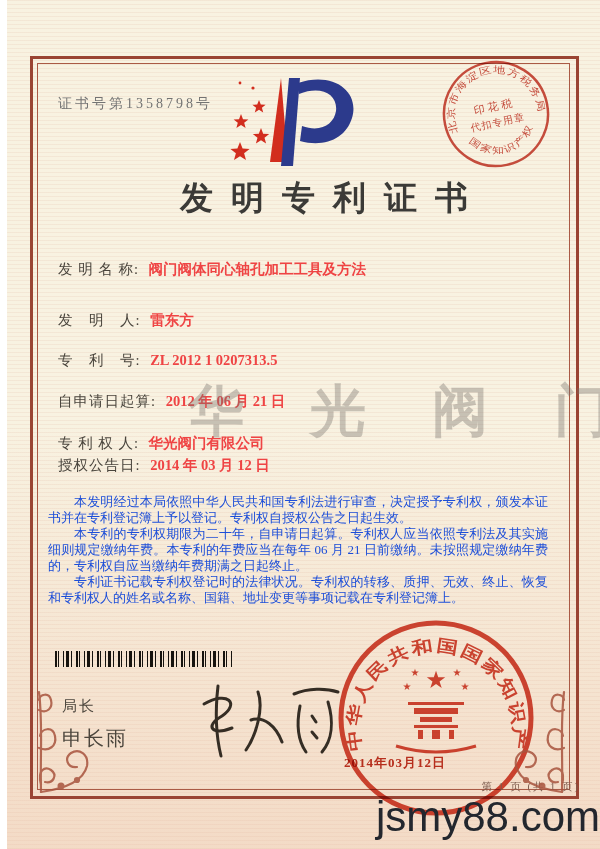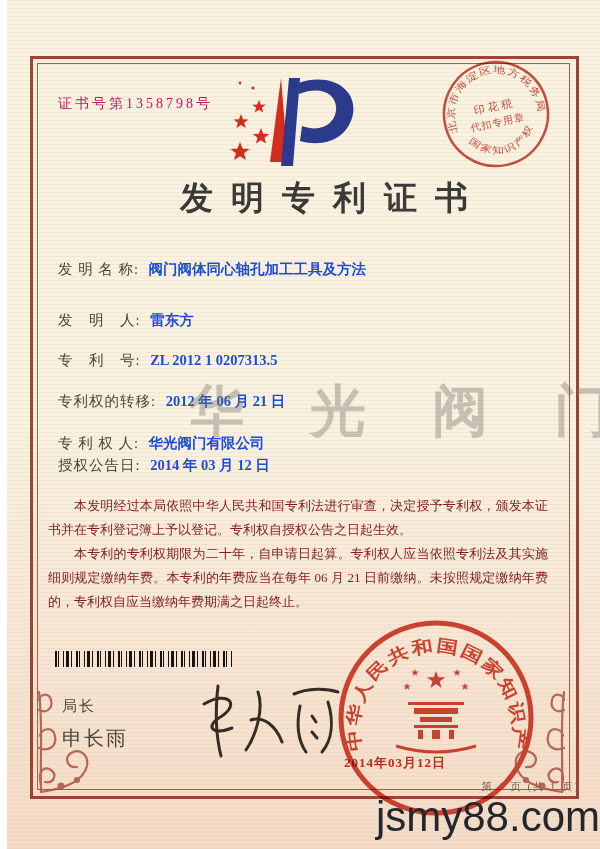--- a/index.html
+++ b/index.html
@@ -21,38 +21,38 @@
   .frame-outer{
     position:absolute;left:30px;top:56px;width:543px;height:737px;
     border:3px solid #9a4433;
   }
   .frame-inner{
     position:absolute;left:37px;top:63px;width:531px;height:725px;
     border:1px solid #aa5a45;
   }
   .cert-number{
     position:absolute;left:58px;top:95px;
-    font-size:14px;letter-spacing:3px;color:#be185d;
+    font-size:14px;letter-spacing:3px;color:#737373;
   }
   .logo{position:absolute;left:226px;top:76px;width:150px;height:92px;}
   .title{
     position:absolute;left:0;right:0;top:176px;text-align:center;
     font-size:33px;font-weight:bold;letter-spacing:18px;color:#3b3a37;
     text-indent:18px;
     margin-left:48px;
   }
   .field-row{
     position:absolute;left:58px;width:490px;
     font-size:14.5px;color:#49443c;white-space:nowrap;
   }
   .field-label{letter-spacing:1px;}
-  .field-value{font-weight:600;color:#1d4ed8;margin-left:6px;}
+  .field-value{font-weight:600;color:#ef4444;margin-left:6px;}
   .paragraphs{
     position:absolute;left:48px;top:494px;width:500px;
-    font-size:13px;line-height:24px;color:#7f1d1d;
+    font-size:13px;line-height:16px;color:#1d4ed8;
     text-align:justify;
   }
   .paragraphs p{margin:0;text-indent:2em;}
   .barcode{
     position:absolute;left:55px;top:651px;width:178px;height:16px;
     background:repeating-linear-gradient(90deg,
       #17140f 0 2px, transparent 2px 3px,
       #17140f 3px 4px, transparent 4px 8px,
       #17140f 8px 9px, transparent 9px 11px,
       #17140f 11px 14px, transparent 14px 16px,
@@ -129,36 +129,37 @@
     </div>
     <div class="field-row" style="top:311px">
       <span class="field-label">发　明　人:</span>
       <span class="field-value">雷东方</span>
     </div>
     <div class="field-row" style="top:351px">
       <span class="field-label">专　利　号:</span>
       <span class="field-value">ZL 2012 1 0207313.5</span>
     </div>
     <div class="field-row" style="top:392px">
-      <span class="field-label">专利权的转移:</span>
+      <span class="field-label">自申请日起算:</span>
       <span class="field-value">2012 年 06 月 21 日</span>
     </div>
     <div class="field-row" style="top:434px">
       <span class="field-label">专 利 权 人:</span>
       <span class="field-value">华光阀门有限公司</span>
     </div>
     <div class="field-row" style="top:456px">
       <span class="field-label">授权公告日:</span>
       <span class="field-value">2014 年 03 月 12 日</span>
     </div>
   </div>
 
   <div class="paragraphs">
     <p>本发明经过本局依照中华人民共和国专利法进行审查，决定授予专利权，颁发本证书并在专利登记簿上予以登记。专利权自授权公告之日起生效。</p>
     <p>本专利的专利权期限为二十年，自申请日起算。专利权人应当依照专利法及其实施细则规定缴纳年费。本专利的年费应当在每年 06 月 21 日前缴纳。未按照规定缴纳年费的，专利权自应当缴纳年费期满之日起终止。</p>
+    <p>专利证书记载专利权登记时的法律状况。专利权的转移、质押、无效、终止、恢复和专利权人的姓名或名称、国籍、地址变更等事项记载在专利登记簿上。</p>
   </div>
 
   <div class="barcode"></div>
 
   <div class="sig-title">局长</div>
   <div class="sig-name">申长雨</div>
 
   <svg class="signature-svg" width="150" height="85" viewBox="0 0 150 85" aria-hidden="true">
     <g fill="none" stroke="#352d24" stroke-width="3" stroke-linecap="round">
       <path d="M 22,8 C 19,34 20,58 25,78"></path>

